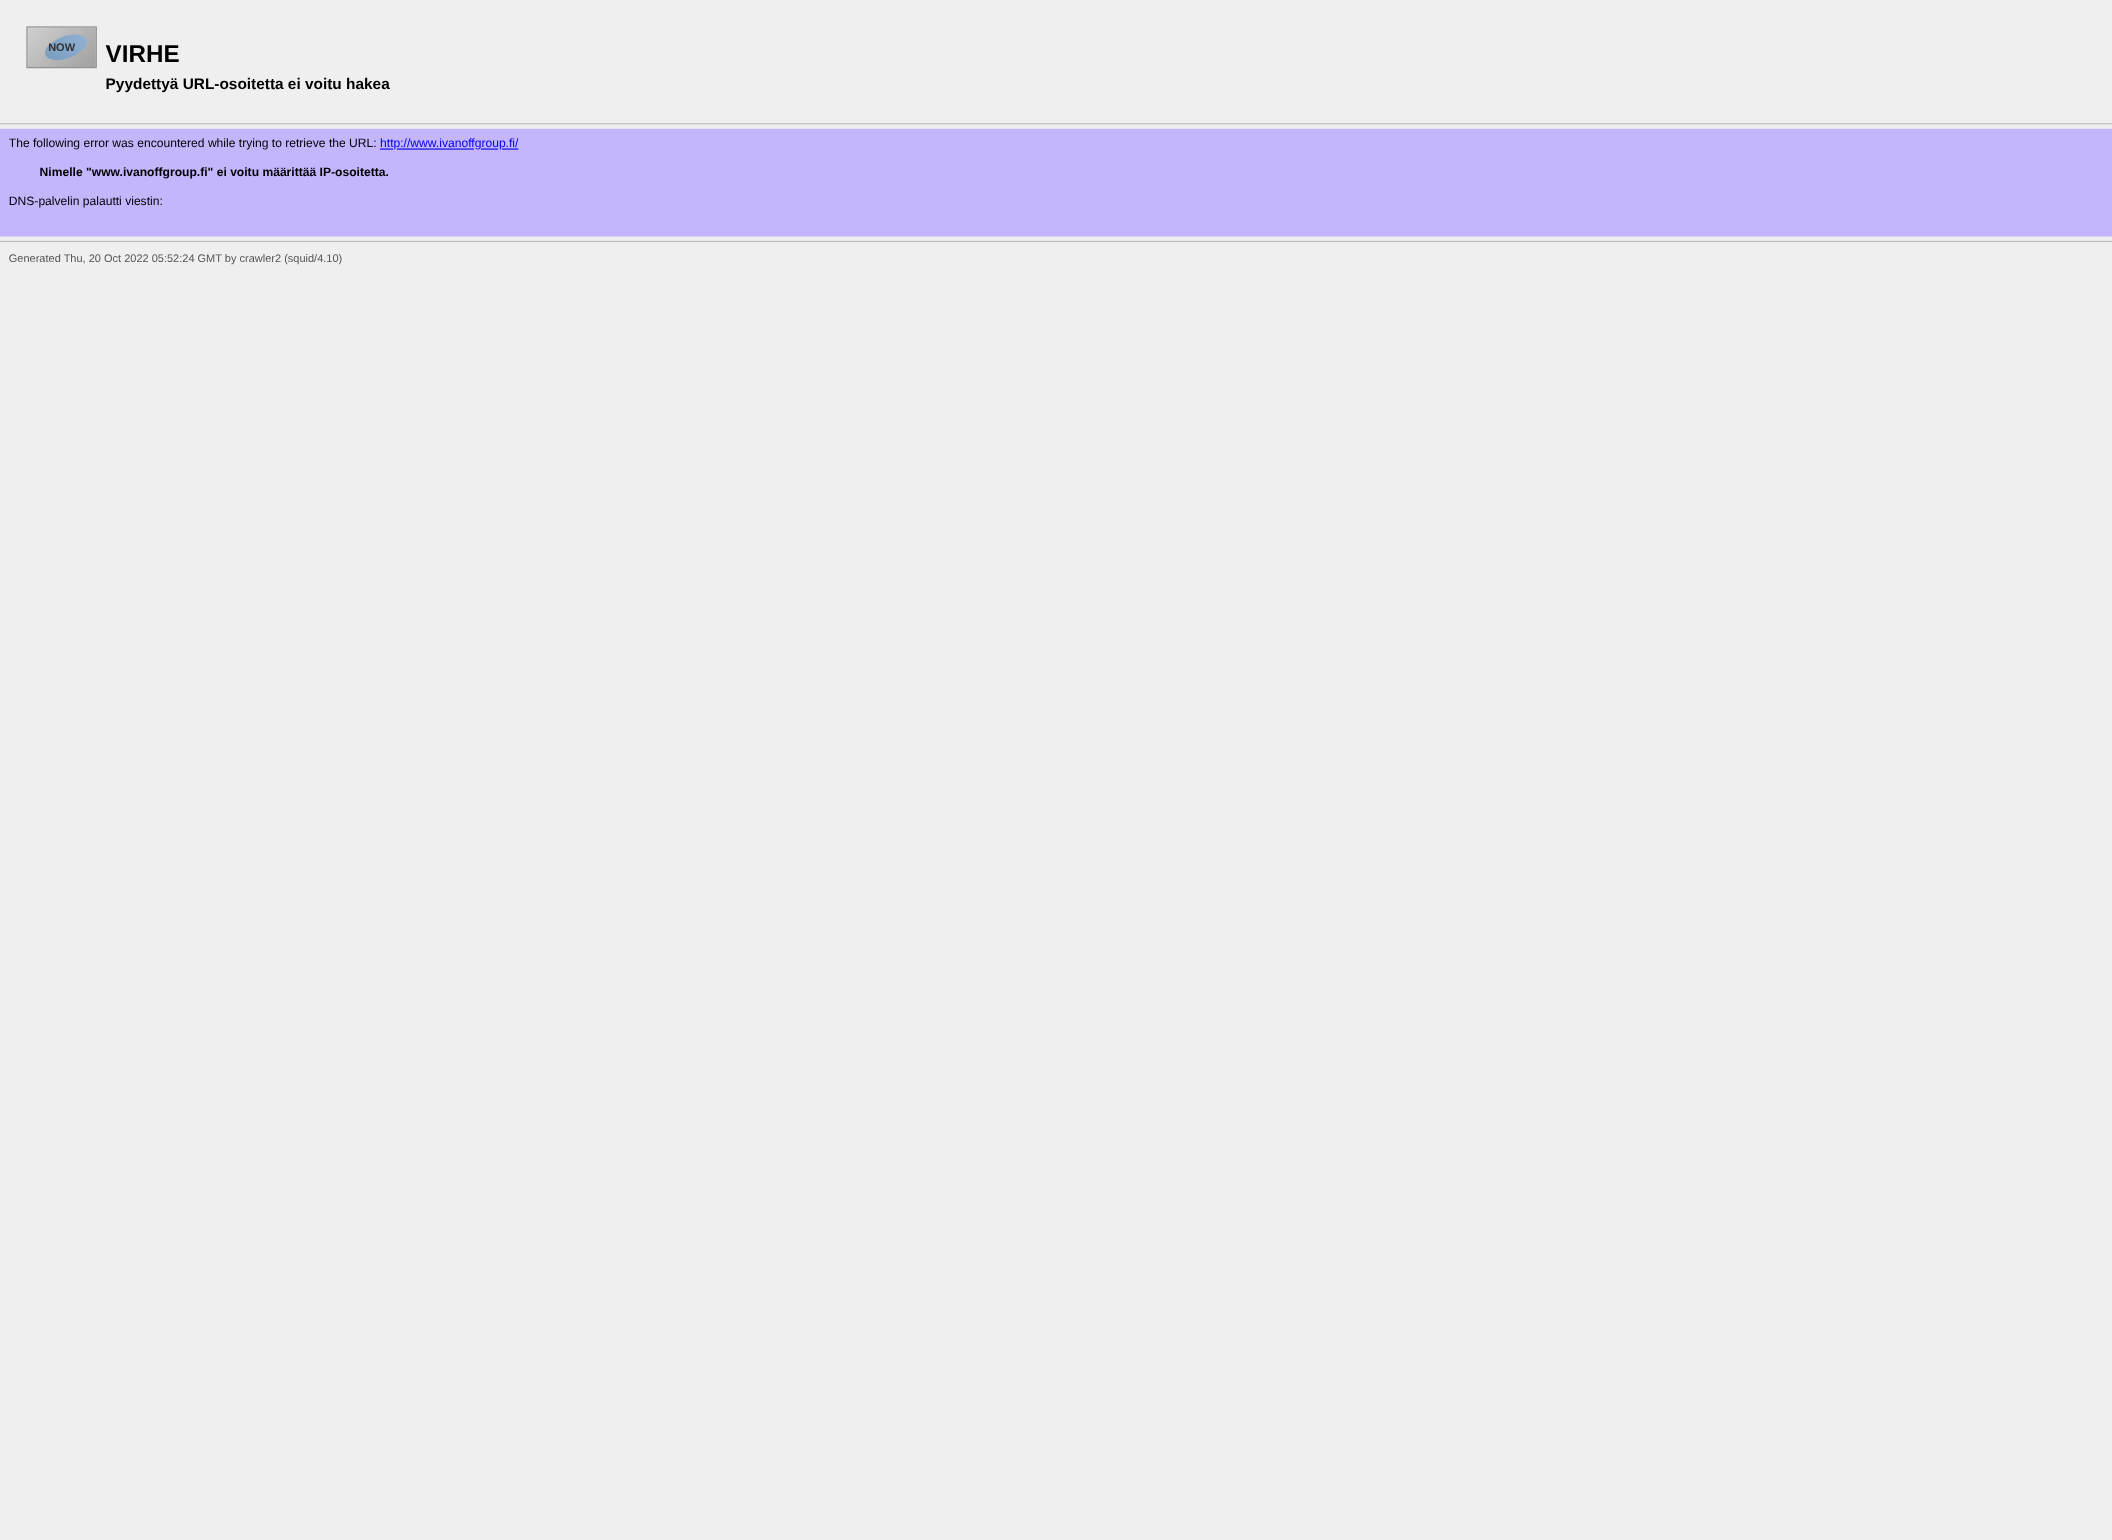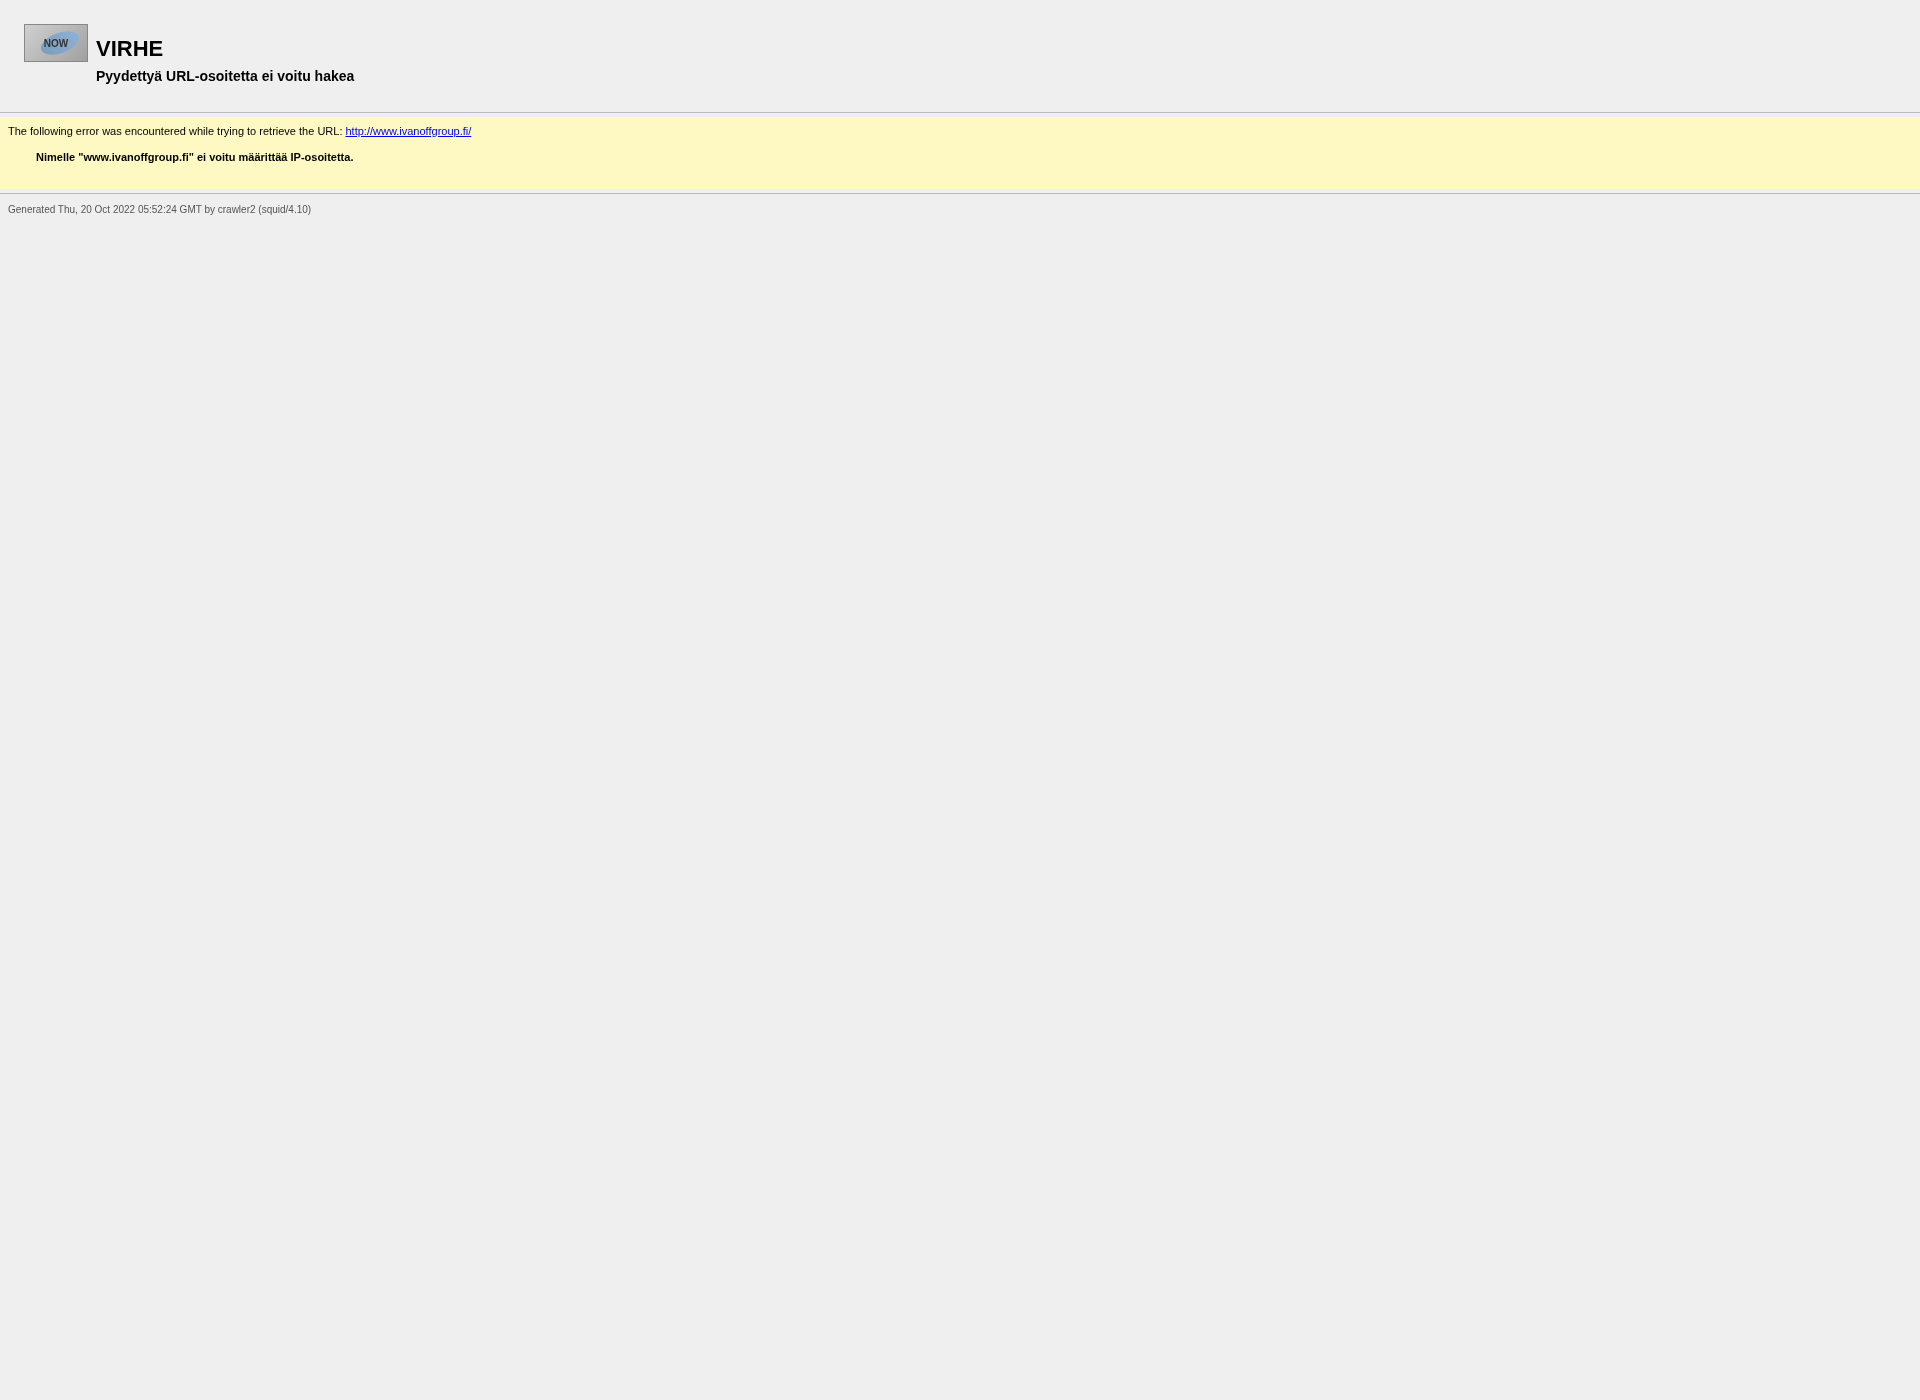--- a/index.html
+++ b/index.html
@@ -53,21 +53,21 @@
       margin: 0;
       font-size: 14px;
       font-weight: bold;
     }
     hr {
       border: none;
       border-top: 1px solid #bbb;
       margin: 4px 0;
     }
     .content-section {
-      background-color: #fef9c3;
+      background-color: #c4b5fd;
       padding: 8px 0 12px 8px;
     }
     .content-section p {
       margin: 0 0 14px 0;
       font-size: 11px;
     }
     .indented {
       margin-left: 28px !important;
     }
     .bold {
@@ -97,19 +97,20 @@
   </div>
 </div>
 
 <hr>
 
 <div class="content-section">
   <p>
     <span>The following error was encountered while trying to retrieve the URL: </span><a href="#">http://www.ivanoffgroup.fi/</a>
   </p>
   <p class="indented bold">Nimelle "www.ivanoffgroup.fi" ei voitu määrittää IP-osoitetta.</p>
+  <p>DNS-palvelin palautti viestin:</p>
 </div>
 
 <hr>
 
 <div class="footer">
   <span>Generated Thu, 20 Oct 2022 05:52:24 GMT by crawler2 (squid/4.10)</span>
 </div>
 
 </body></html>

